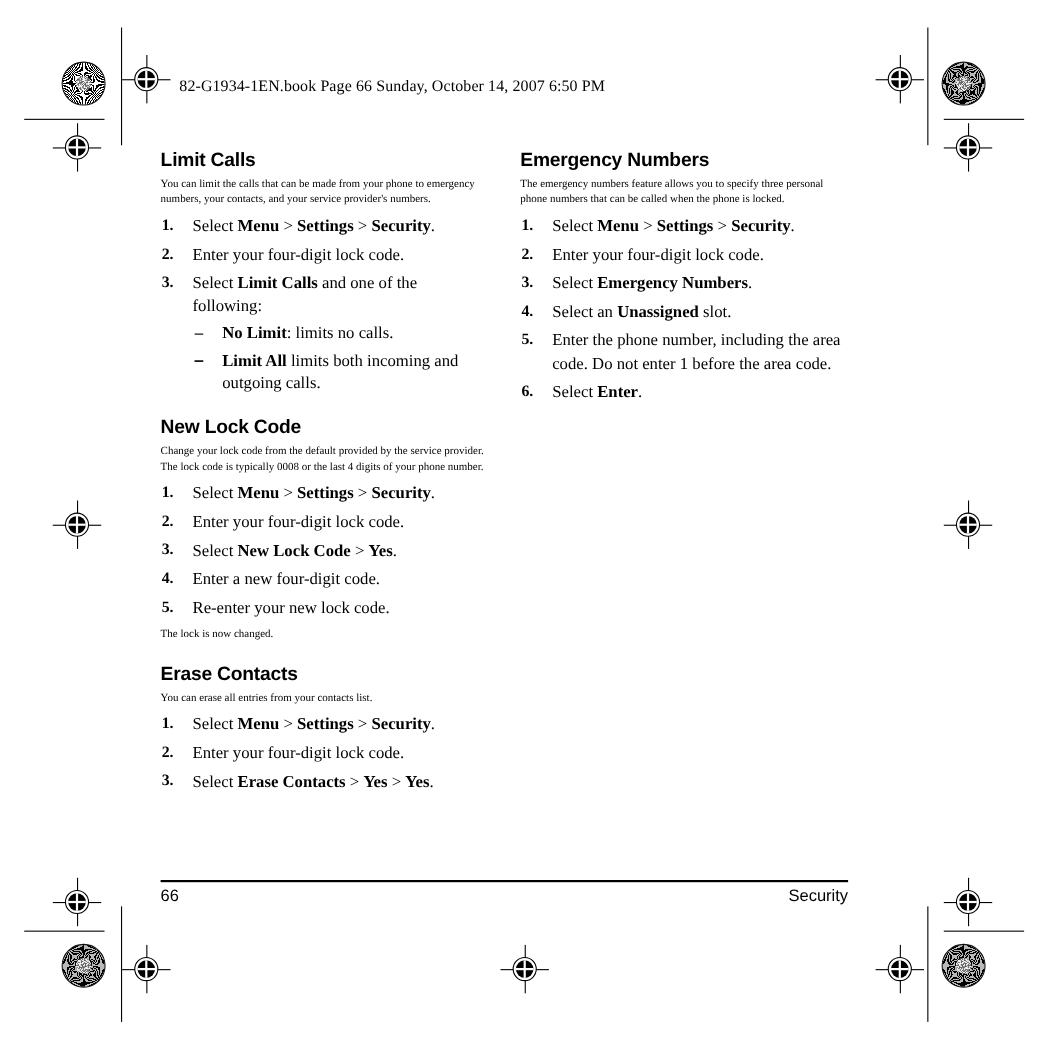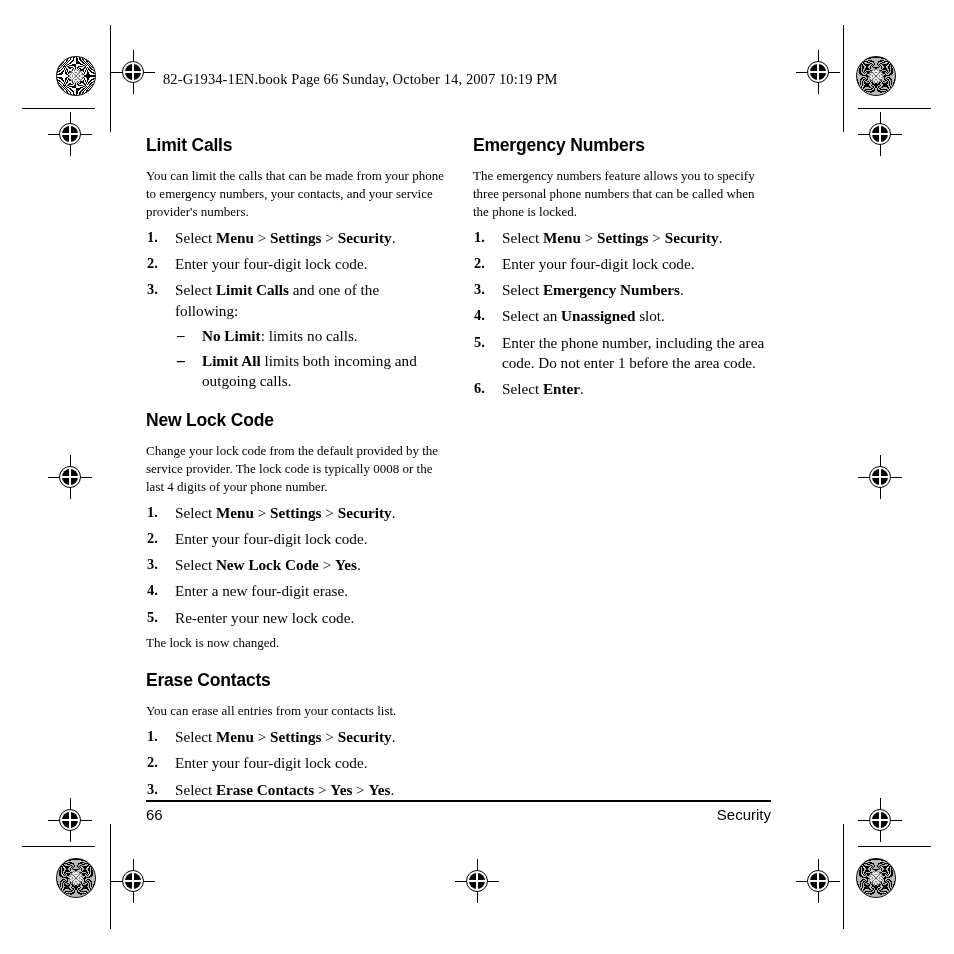--- a/index.html
+++ b/index.html
@@ -124,23 +124,23 @@
     font-family: "Liberation Sans", sans-serif;
     font-size: 17.5px;
     font-weight: bold;
     letter-spacing: -0.2px;
     margin: 0 0 6px 0;
     line-height: 1.1;
   }
   .col > h2.section-head.spaced { margin-top: 19px; }
 
   p.body {
-    font-size: 13px;
+    font-size: 10px;
     line-height: 1.375;
-    margin: 12px 0 7px 0;
+    margin: 0 0 7px 0;
     text-align: left;
   }
 
   ol.steps {
     list-style: none;
     margin: 0 0 5px 0;
     padding: 0;
   }
   ol.steps > li {
     position: relative;
@@ -277,21 +277,21 @@
       <div class="ring"></div>
       <div class="dot"></div>
   </div>
   <div class="regmark" style="left:818px; top:881px;">
     <div class="cx"></div>
       <div class="cy"></div>
       <div class="ring"></div>
       <div class="dot"></div>
   </div>
 
-  <div id="book-header">82-G1934-1EN.book  Page 66  Sunday, October 14, 2007  10:19 PM</div>
+  <div id="book-header">82-G1934-1EN.book  Page 66  Sunday, October 14, 2007  6:50 PM</div>
 
   <div id="content">
 
     <div class="col left">
 
       <h2 class="section-head">Limit Calls</h2>
       <p class="body">You can limit the calls that can be made from your phone to emergency numbers, your contacts, and your service provider's numbers.</p>
       <ol class="steps">
         <li>
           <span class="num">1.</span>
@@ -330,21 +330,21 @@
         <li>
           <span class="num">2.</span>
           <span>Enter your four-digit lock code.</span>
         </li>
         <li>
           <span class="num">3.</span>
           <span>Select <b>New Lock Code</b> &gt; <b>Yes</b>.</span>
         </li>
         <li>
           <span class="num">4.</span>
-          <span>Enter a new four-digit erase.</span>
+          <span>Enter a new four-digit code.</span>
         </li>
         <li>
           <span class="num">5.</span>
           <span>Re-enter your new lock code.</span>
         </li>
       </ol>
       <p class="body" style="margin-top:6px;">The lock is now changed.</p>
 
       <h2 class="section-head spaced">Erase Contacts</h2>
       <p class="body">You can erase all entries from your contacts list.</p>

